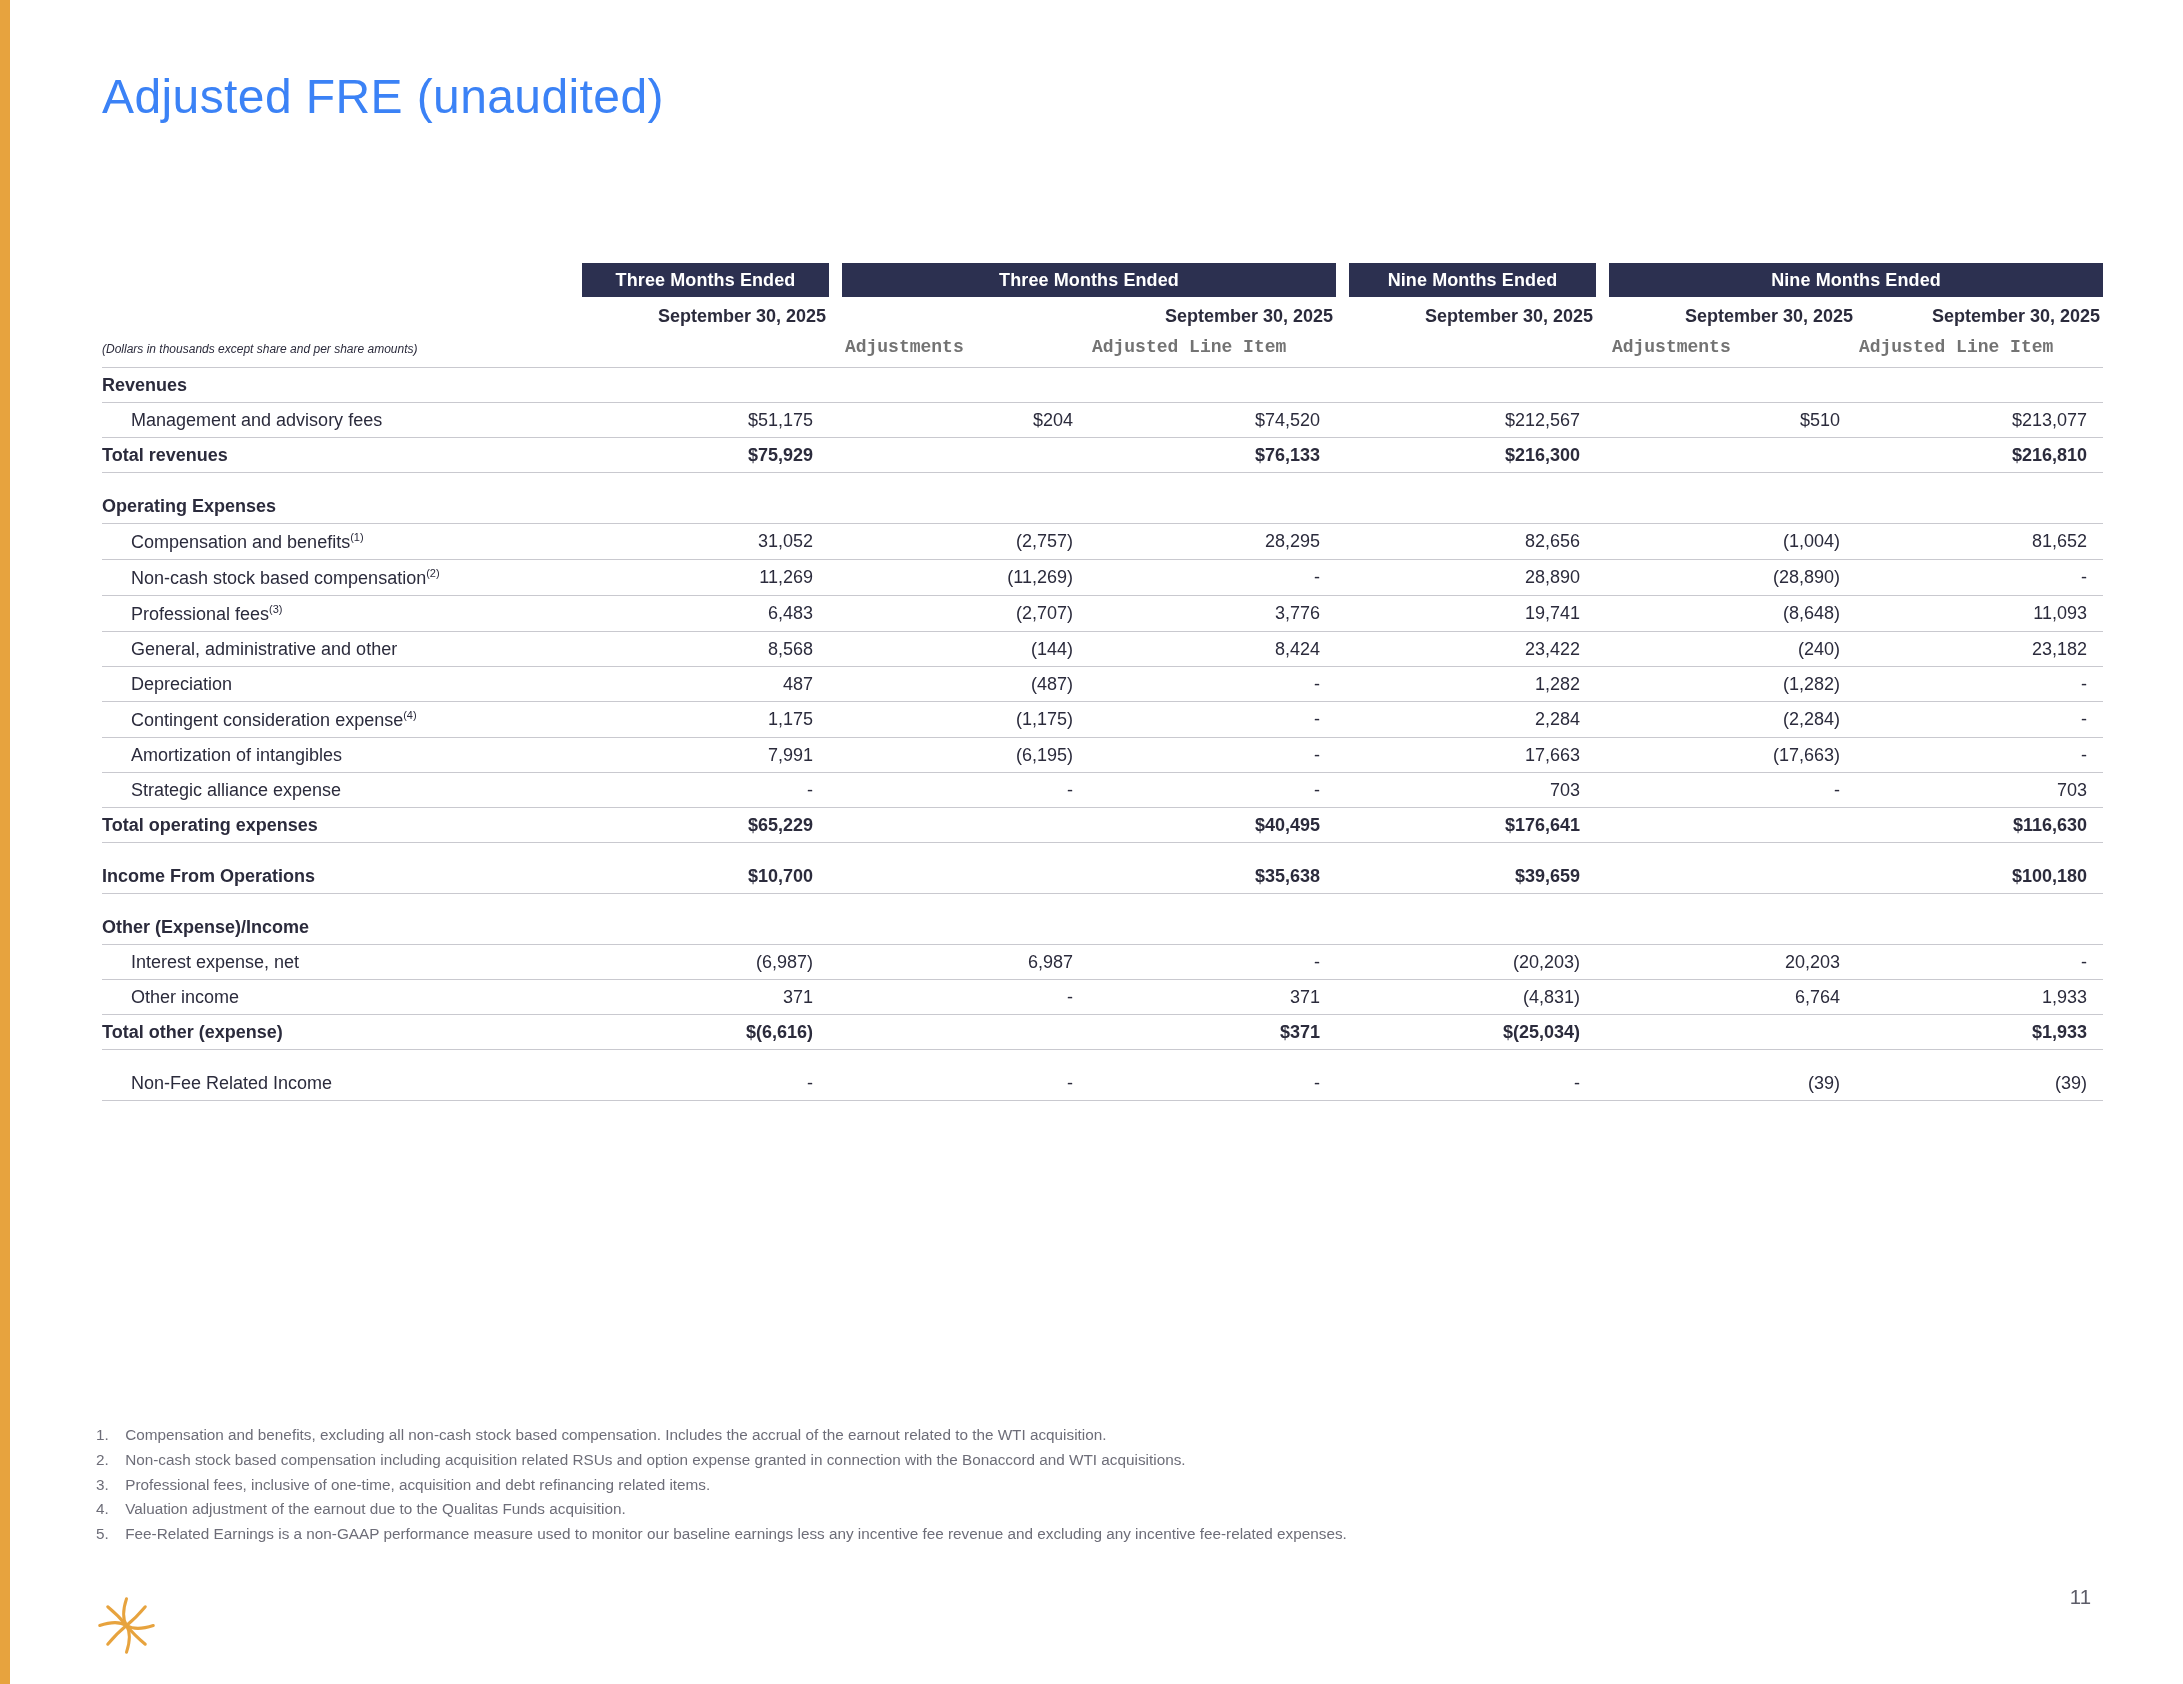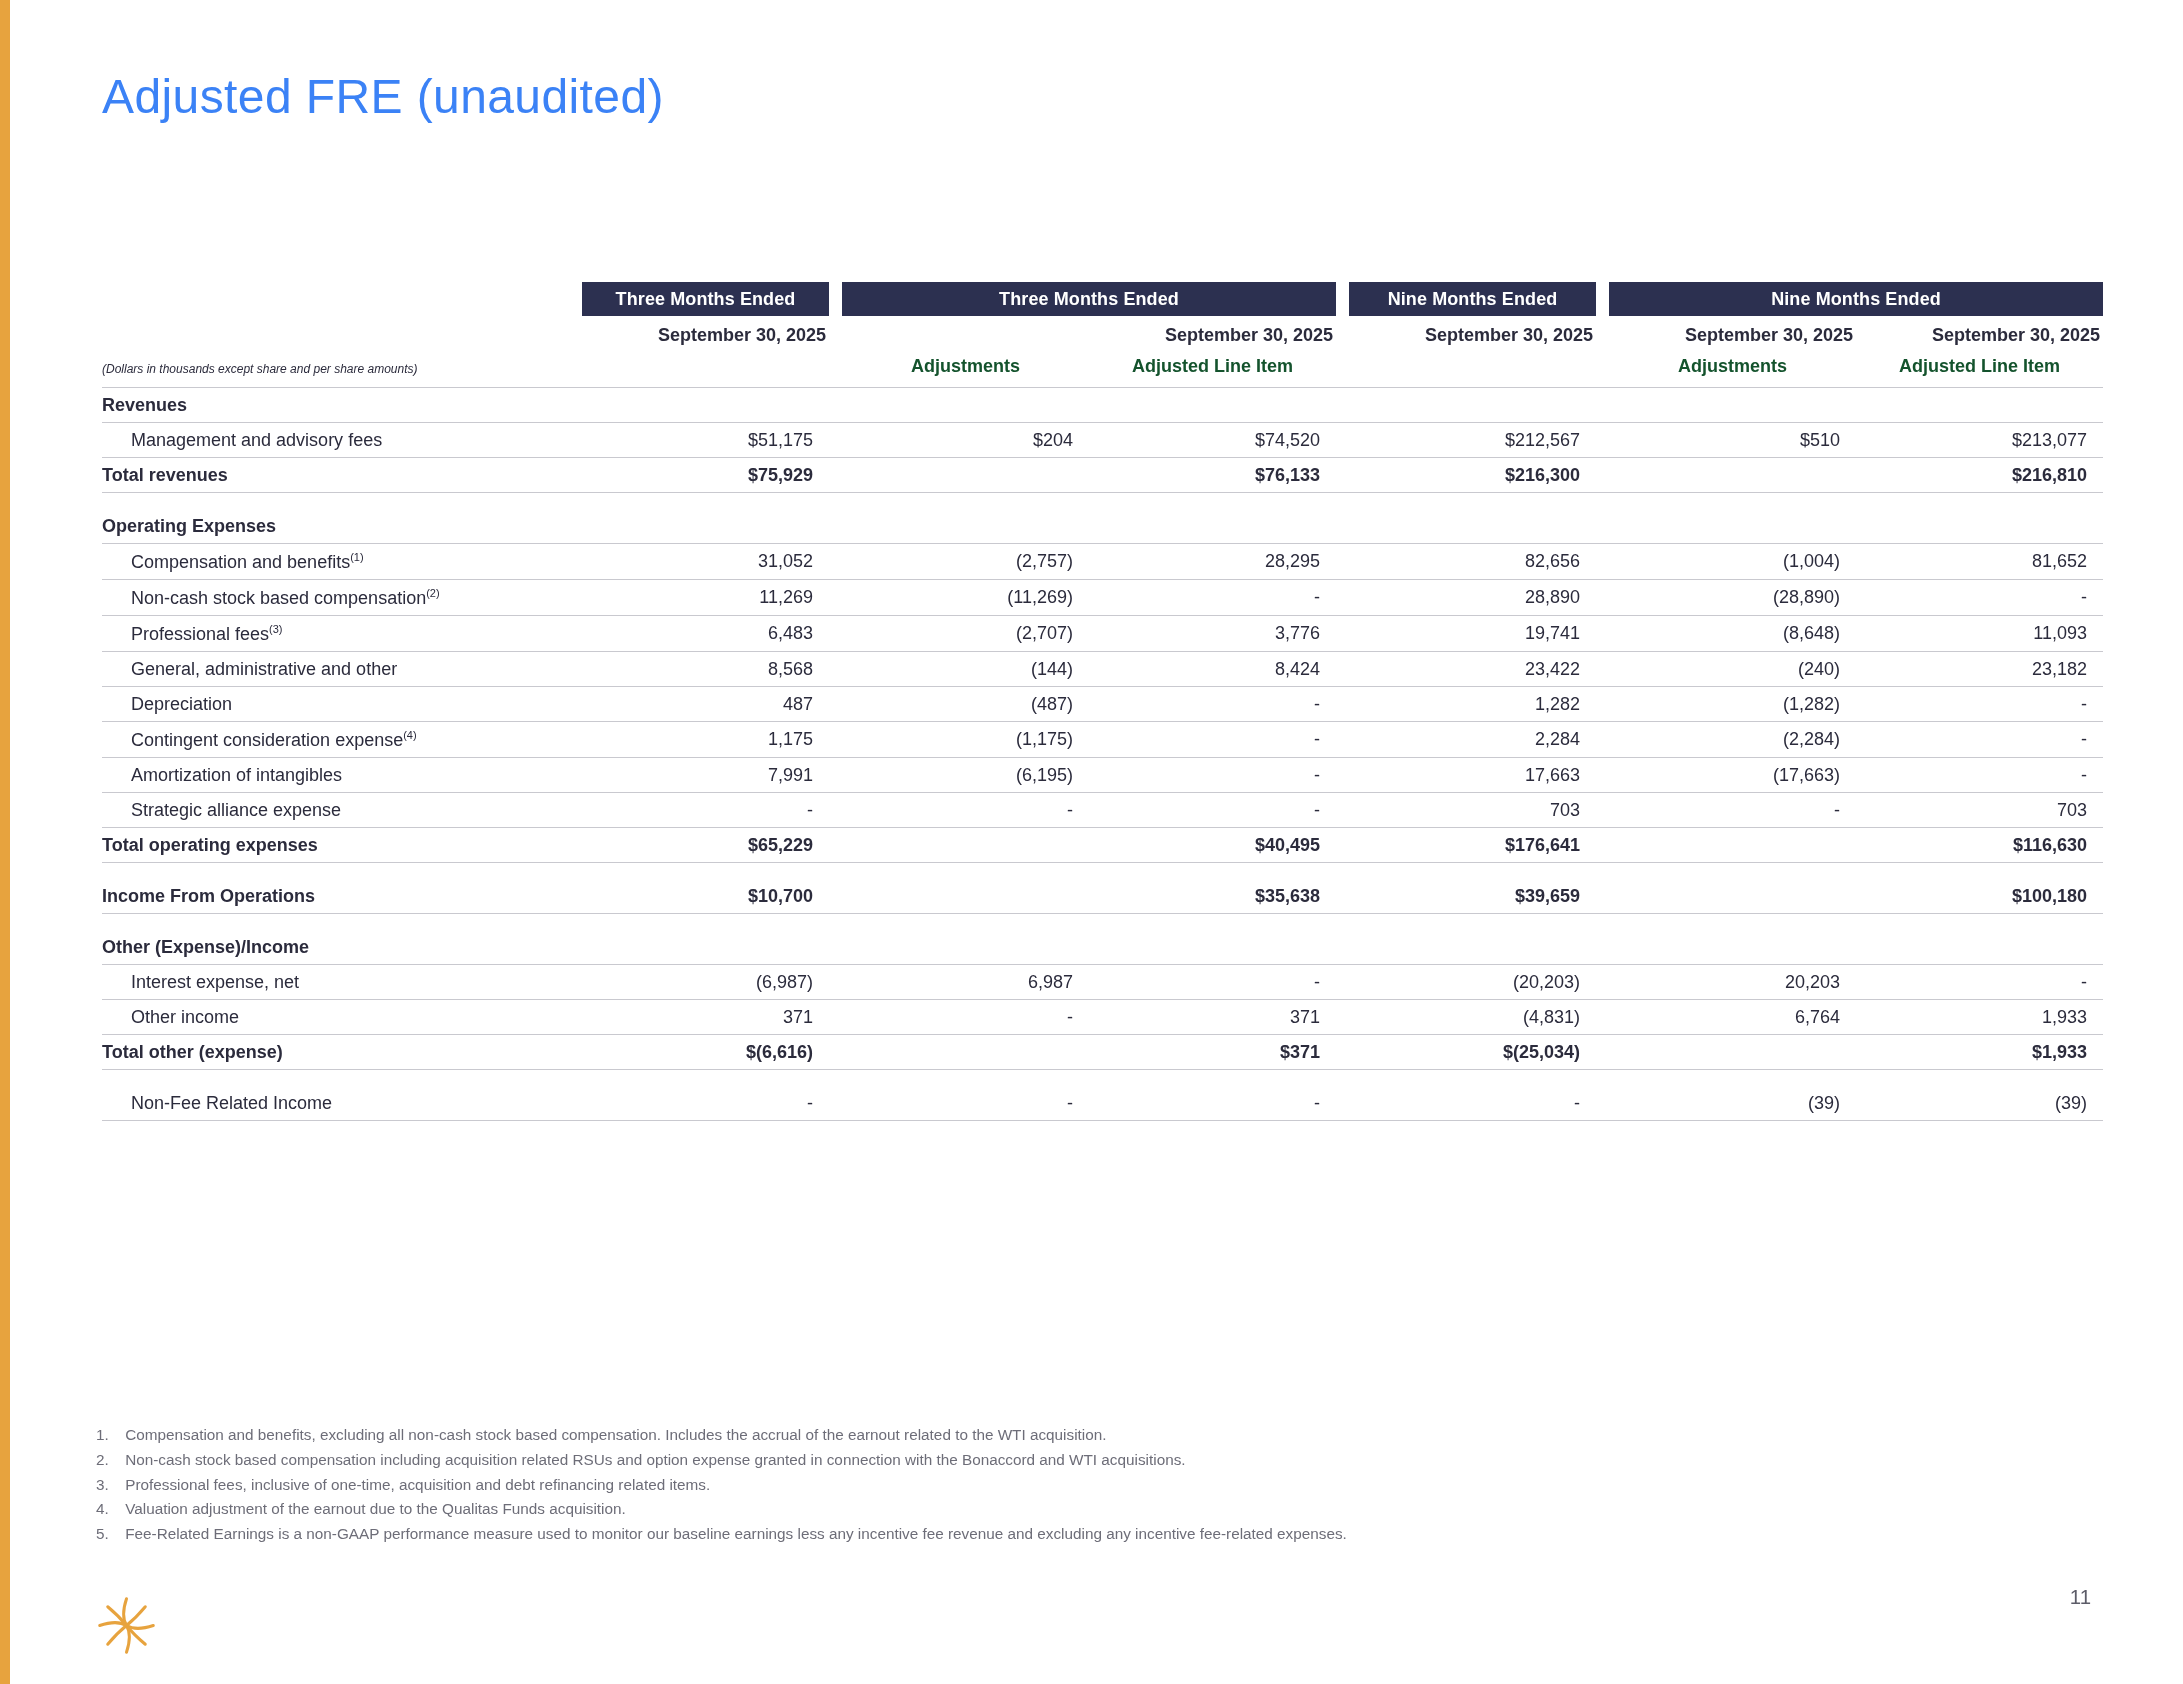--- a/index.html
+++ b/index.html
@@ -45,21 +45,20 @@
     position: absolute;
     left: 102px;
     top: 263px;
     width: 1994px;
   }
   table.fre {
     border-collapse: collapse;
     width: 1994px;
     table-layout: fixed;
     font-size: 18px;
-    margin-top: 19px;
   }
   table.fre col.c-label { width: 480px; }
   table.fre col.c-gap   { width: 13px; }
   table.fre col.c-num   { width: 247px; }
 
   .hdr-band {
     background: #2c3050;
     color: #ffffff;
     font-weight: bold;
     text-align: center;
@@ -68,25 +67,26 @@
     letter-spacing: 0.1px;
   }
   .hdr-date {
     text-align: right;
     font-weight: bold;
     font-size: 18px;
     padding: 8.7px 2.9px 7.3px 2.9px;
     color: #2b2b3c;
   }
   .hdr-sub {
-    text-align: center;
+    text-align: left;
     font-weight: bold;
     font-size: 18px;
     padding: 2.9px 2.9px 10.2px 2.9px;
-    color: #14532d;
+    color: #737373;
+    font-family: Liberation Mono, monospace;
   }
   .units {
     font-style: italic;
     font-size: 12px;
     line-height: 1.28;
     padding: 7.3px 0 10.2px 0;
     vertical-align: bottom;
     color: #2b2b3c;
   }
   td.num {

